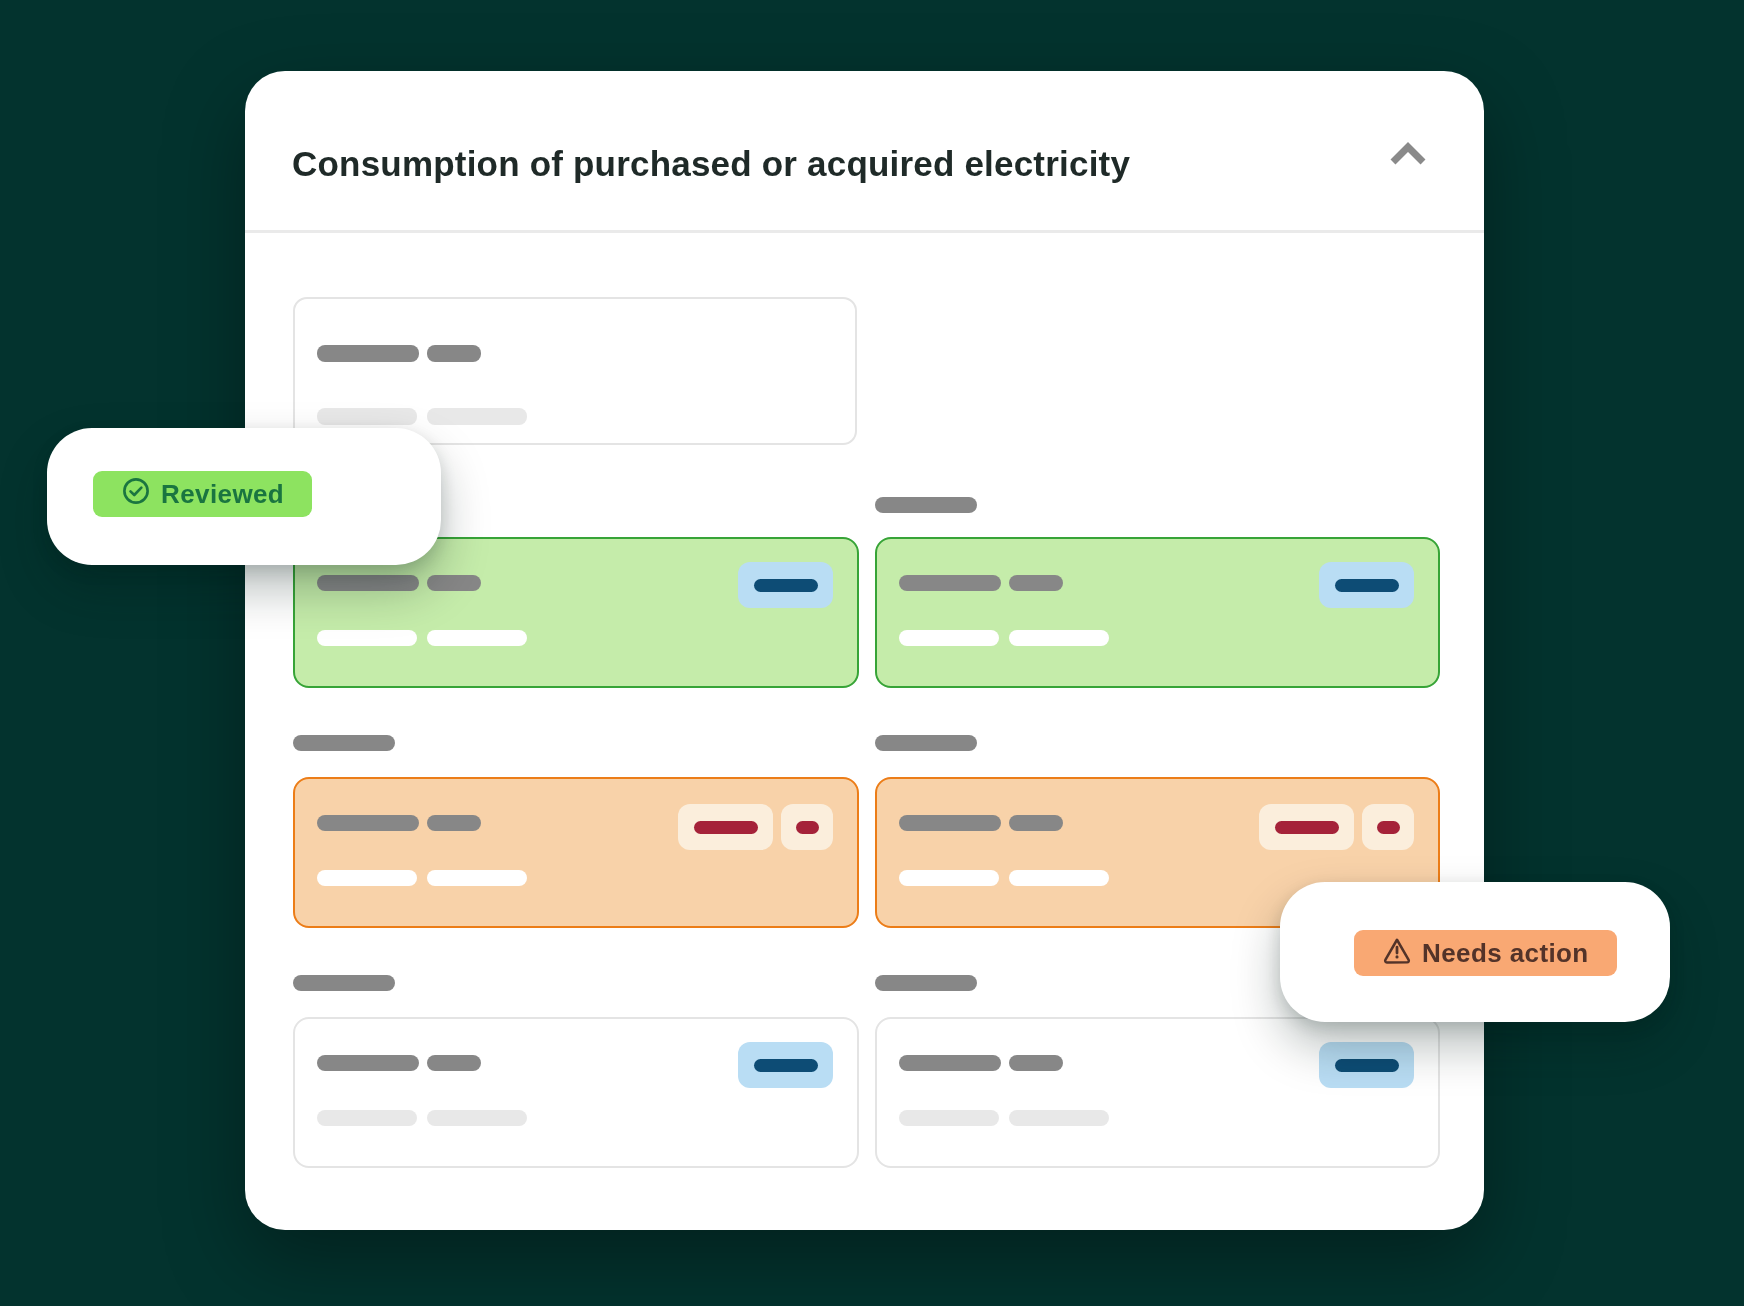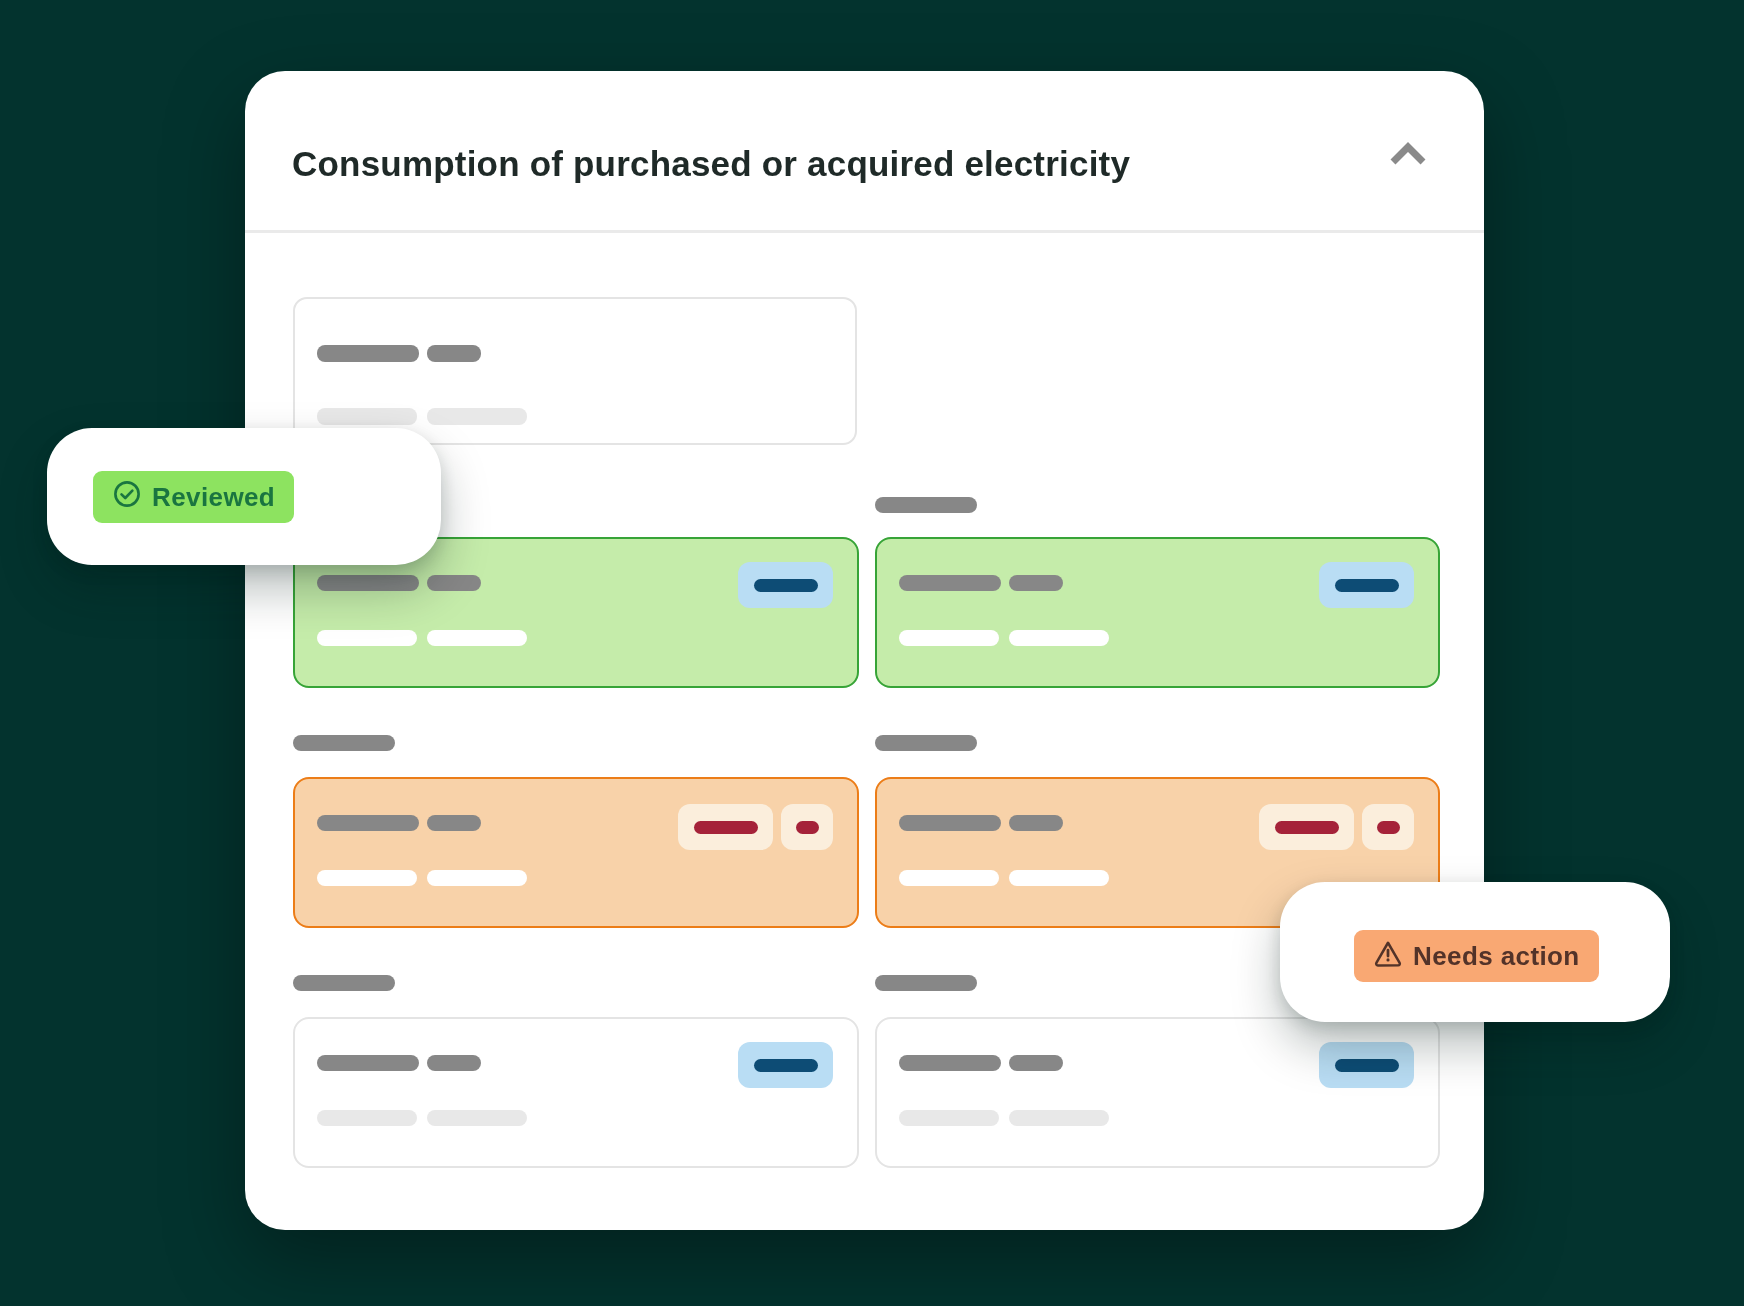--- a/index.html
+++ b/index.html
@@ -67,21 +67,21 @@
   .error-badge.small .error-bar{width:23px;}
   
   .callout{
     position:absolute;background:var(--callout-bg,#fff);border-radius:45px;
     box-shadow:0 24px 48px rgba(2,25,20,.28),0 6px 16px rgba(2,25,20,.14);
   }
   .callout.reviewed-callout{left:47px;top:428px;width:394px;height:137px;}
   .callout.needs-action-callout{left:1280px;top:882px;width:390px;height:140px;}
   .status-badge{
     position:absolute;display:inline-flex;align-items:center;gap:10px;
-    height:52px;padding:0 19px;border-radius:9px;
+    height:46px;padding:0 28px;border-radius:9px;
     font-size:26px;font-weight:700;letter-spacing:.4px;white-space:nowrap;box-sizing:border-box;
   }
   .status-badge.green{left:46px;top:43px;background:var(--reviewed-bg,#8de360);color:var(--reviewed-text,#1a7540);}
   .status-badge.orange{left:42px;top:48px;background:var(--needs-bg,#f9a873);color:var(--needs-text,#533329);margin-left:32px;}
   .status-badge svg{flex:0 0 auto;}
 </style>
 </head>
 <body>
 
 <section class="panel">

